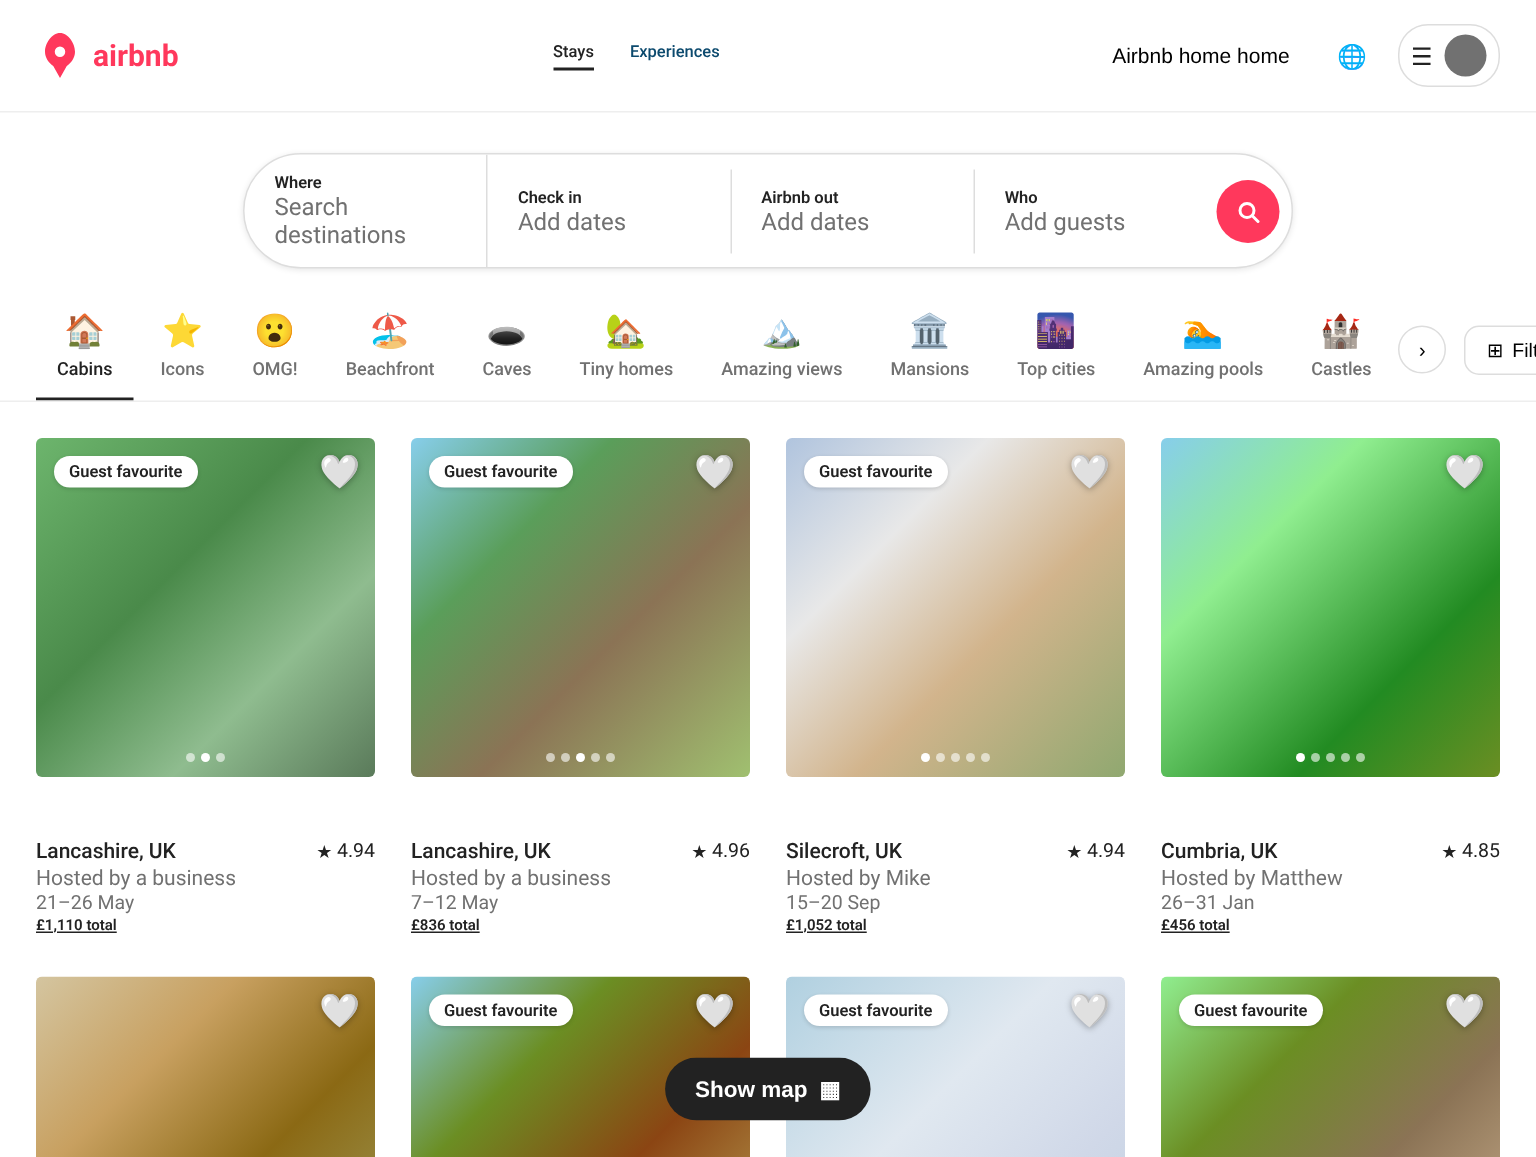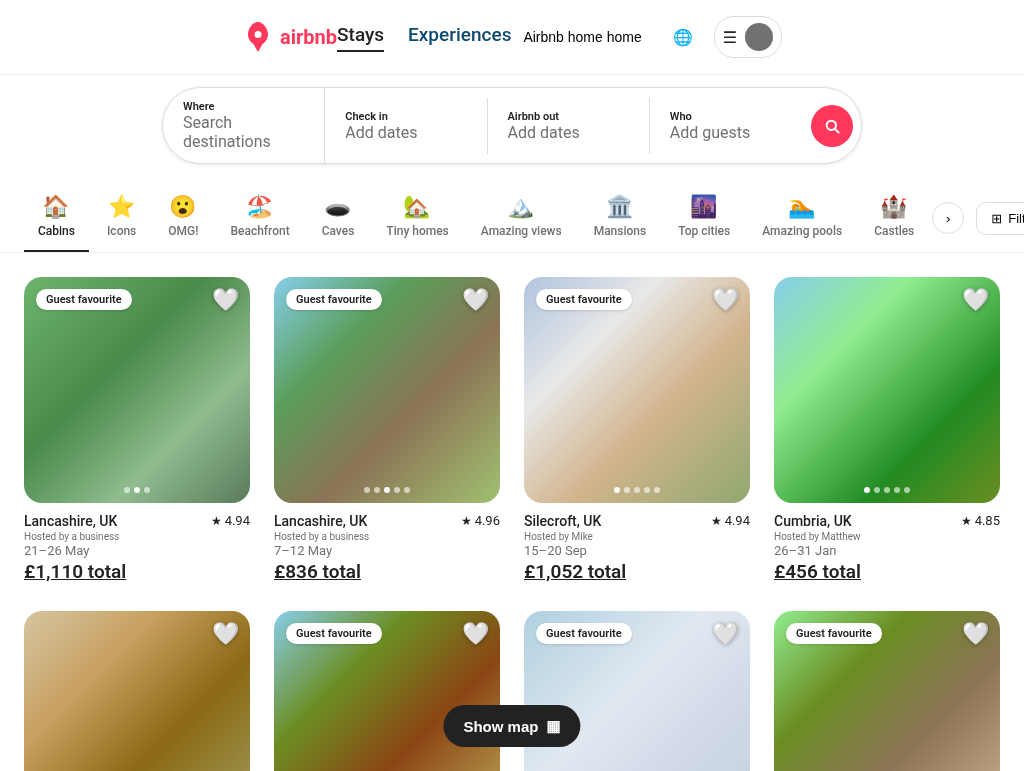--- a/index.html
+++ b/index.html
@@ -2,21 +2,21 @@
 <html><head>
   <meta charset="utf-8">
   <style>
     * { box-sizing: border-box; margin: 0; padding: 0; }
     body { font-family: -apple-system, BlinkMacSystemFont, 'Segoe UI', Roboto, sans-serif; background: #fff; color: #222; }
 
     
     .header {
       display: flex;
       align-items: center;
-      justify-content: center;
+      justify-content: space-between;
       padding: 16px 24px;
       border-bottom: 1px solid #eee;
       position: sticky;
       top: 0;
       background: #fff;
       z-index: 100;
     }
     .logo {
       display: flex;
       align-items: center;
@@ -27,21 +27,21 @@
     }
     .logo-icon {
       width: 32px;
       height: 32px;
     }
     .nav-center {
       display: flex;
       gap: 24px;
     }
     .nav-link {
-      font-size: 19px;
+      font-size: 11px;
       font-weight: 500;
       color: #222;
       cursor: pointer;
       padding-bottom: 4px;
       border-bottom: 2px solid transparent;
     }
     .nav-link.active {
       border-bottom: 2px solid #222;
     }
     .nav-link.inactive {
@@ -91,20 +91,21 @@
     .search-bar {
       display: flex;
       align-items: center;
       border: 1px solid #ddd;
       border-radius: 40px;
       box-shadow: 0 1px 4px rgba(0,0,0,0.1);
       overflow: hidden;
       background: #fff;
       max-width: 700px;
       width: 100%;
+      margin-top: 15px;
     }
     .search-section {
       padding: 12px 20px;
       flex: 1;
       cursor: pointer;
       border-right: 1px solid #ddd;
     }
     .search-section:last-child { border-right: none; }
     .search-section .label {
       font-size: 11px;
@@ -194,21 +195,21 @@
       gap: 24px;
       padding: 24px;
     }
     .listing-card {
       cursor: pointer;
       position: relative;
     }
     .listing-image {
       width: 100%;
       aspect-ratio: 1/1;
-      border-radius: 18px;
+      border-radius: 4px;
       overflow: hidden;
       position: relative;
       background: #f97316;
     }
     .guest-favourite-badge {
       position: absolute;
       top: 12px;
       left: 12px;
       background: #fff;
       border-radius: 20px;
@@ -240,51 +241,52 @@
       width: 6px;
       height: 6px;
       border-radius: 50%;
       background: rgba(255,255,255,0.6);
     }
     .dot.active {
       background: #fff;
     }
     .listing-info {
       padding: 10px 0 4px;
+      margin-top: 32px;
     }
     .listing-header {
       display: flex;
       justify-content: space-between;
       align-items: flex-start;
       margin-bottom: 2px;
     }
     .listing-location {
       font-size: 14px;
       font-weight: 500;
       color: #222;
     }
     .listing-rating {
       display: flex;
       align-items: center;
       gap: 3px;
       font-size: 13px;
     }
     .star-icon { color: #222; font-size: 12px; }
     .listing-host {
-      font-size: 10px;
+      font-size: 14px;
       color: #717171;
       margin-bottom: 1px;
     }
     .listing-dates {
       font-size: 13px;
       color: #717171;
       margin-bottom: 2px;
     }
     .listing-price {
-      font-size: 19px;
+      font-size: 10px;
       font-weight: 600;
       color: #222;
     }
     .listing-price span {
       text-decoration: underline;
     }
 
     
     .show-map-container {
       position: fixed;

